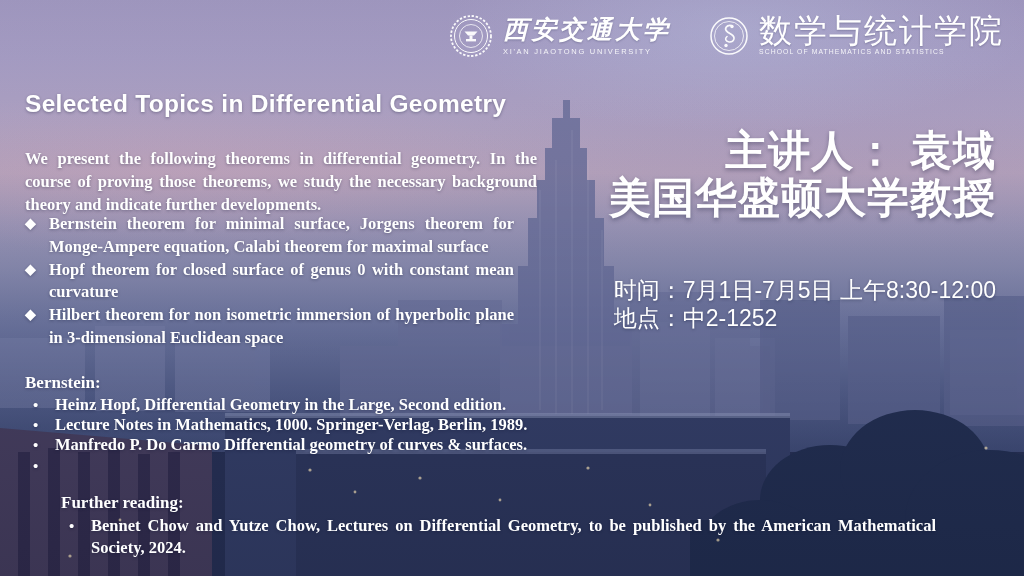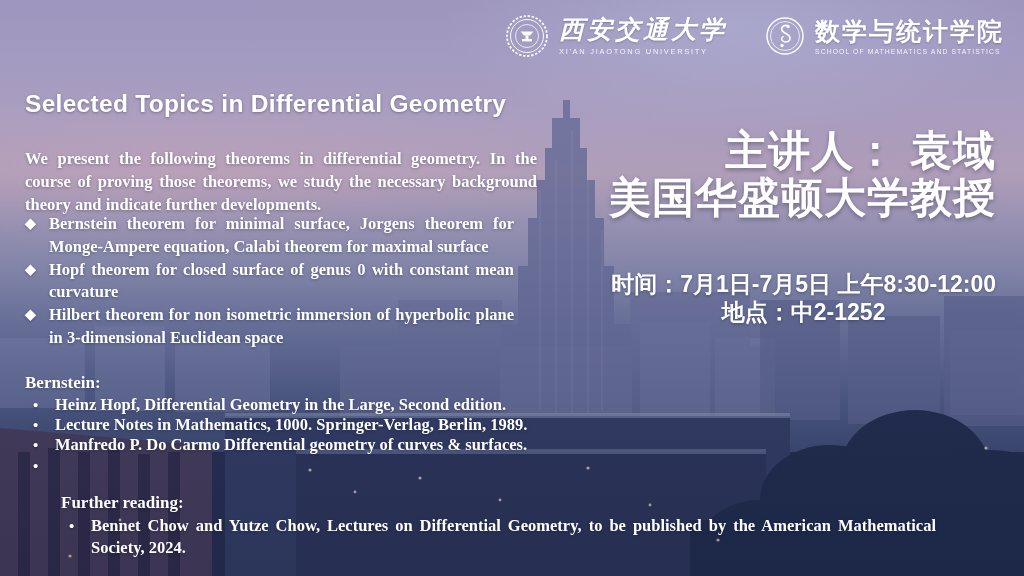--- a/index.html
+++ b/index.html
@@ -55,22 +55,22 @@
   .seal { flex: 0 0 auto; opacity: 0.95; }
   .logo-text { display: flex; flex-direction: column; }
   .logo-cn-script {
     font-family: "Liberation Serif", serif;
     font-style: italic; font-weight: bold;
     font-size: 25px; letter-spacing: 3px; line-height: 28px;
     text-shadow: 0 1px 2px rgba(20,25,60,0.25);
   }
   .logo-cn-sans {
     font-family: "Liberation Sans", sans-serif;
-    font-weight: 700;
-    font-size: 25px; letter-spacing: 2px; line-height: 28px;
+    font-weight: 400;
+    font-size: 33px; letter-spacing: 2px; line-height: 28px;
     text-shadow: 0 1px 2px rgba(20,25,60,0.25);
   }
   .logo-en {
     margin-top: 3px;
     font-size: 7.5px; letter-spacing: 1.7px; font-weight: normal;
     color: rgba(255,255,255,0.88);
     white-space: nowrap;
   }
   .logo-en.small { font-size: 6.8px; letter-spacing: 1.1px; }
 
@@ -115,23 +115,23 @@
   
   .speaker {
     position: absolute; top: 127px; right: 28px;
     text-align: right;
     font-weight: bold; font-size: 42px; line-height: 47px;
     letter-spacing: 1px;
     text-shadow: 0 2px 4px rgba(15,20,50,0.35);
     white-space: nowrap;
   }
   .schedule {
-    position: absolute; top: 270px; right: 28px;
-    text-align: center;
-    font-weight: bold; font-size: 23px; line-height: 28px;
+    position: absolute; top: 276px; right: 28px;
+    text-align: left;
+    font-weight: normal; font-size: 23px; line-height: 28px;
     text-shadow: 0 1px 3px rgba(15,20,50,0.35);
     white-space: nowrap;
   }
 </style>
 </head>
 <body>
 
 <div class="stage">
 
   <div class="sky"></div>

